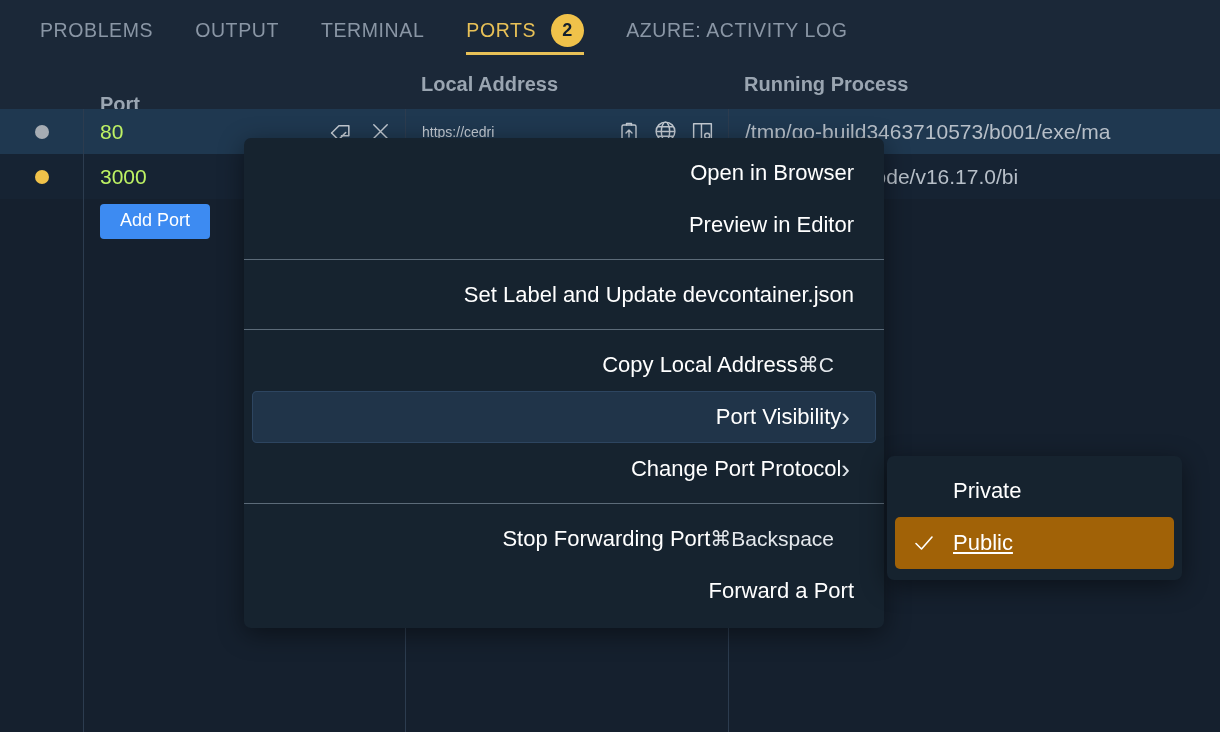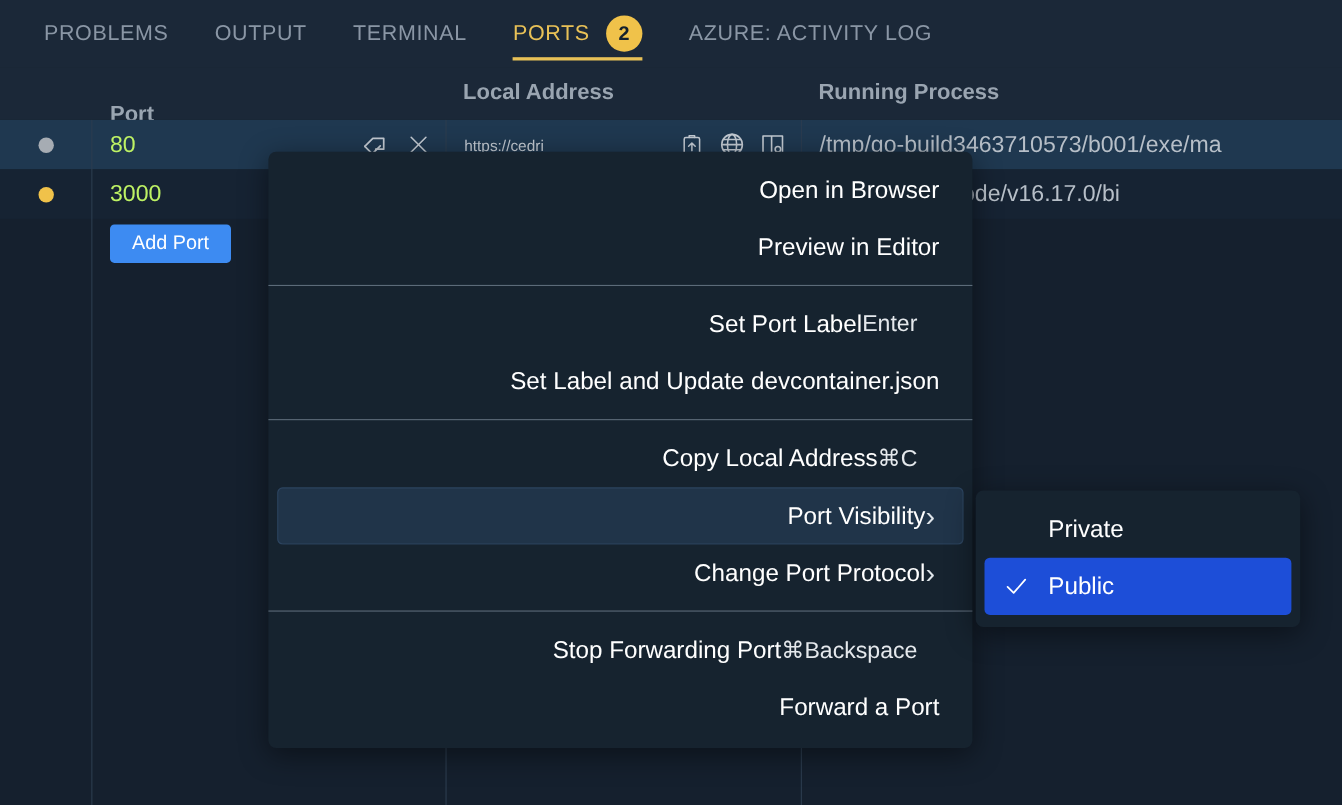--- a/index.html
+++ b/index.html
@@ -224,21 +224,21 @@
   .mi .chev { color: #dfe5ea; font-size: 26px; line-height: 1; padding-right: 4px; }
   .msep {
     height: 1px;
     background: #5c6b79;
     margin: 8px 0 9px 0;
   }
 
   
   .submenu {
     position: absolute;
-    left: 887px; top: 446px;
+    left: 887px; top: 456px;
     width: 295px;
     background: #16232f;
     border-radius: 7px;
     box-shadow: 0 6px 26px rgba(0,0,0,0.45);
     padding: 9px 0 11px 0;
     box-sizing: border-box;
     z-index: 30;
   }
   .smi {
     position: relative;
@@ -246,21 +246,21 @@
     display: flex;
     align-items: center;
     color: #ffffff;
     font-size: 22px;
     padding-left: 58px;
     margin: 0 8px;
     border-radius: 5px;
     box-sizing: border-box;
     white-space: nowrap;
   }
-  .smi.selected { background: #1d4ed8; }
+  .smi.selected { background: #a16207; text-decoration: underline; }
   .smi .check {
     position: absolute;
     left: 17px;
     width: 24px;
     height: 24px;
     color: #ffffff;
   }
 </style>
 </head>
 <body>
@@ -373,24 +373,20 @@
       <div class="mi">
         <span class="mi-label">Open in Browser</span>
         <span></span>
       </div>
       <div class="mi">
         <span class="mi-label">Preview in Editor</span>
         <span></span>
       </div>
       <div class="msep"></div>
       <div class="mi">
-        <span class="mi-label">Set Port Label</span>
-        <span class="mi-key">Enter</span>
-      </div>
-      <div class="mi">
         <span class="mi-label">Set Label and Update devcontainer.json</span>
         <span></span>
       </div>
       <div class="msep"></div>
       <div class="mi">
         <span class="mi-label">Copy Local Address</span>
         <span class="mi-key">⌘C</span>
       </div>
       <div class="mi selected">
         <span class="mi-label">Port Visibility</span>

